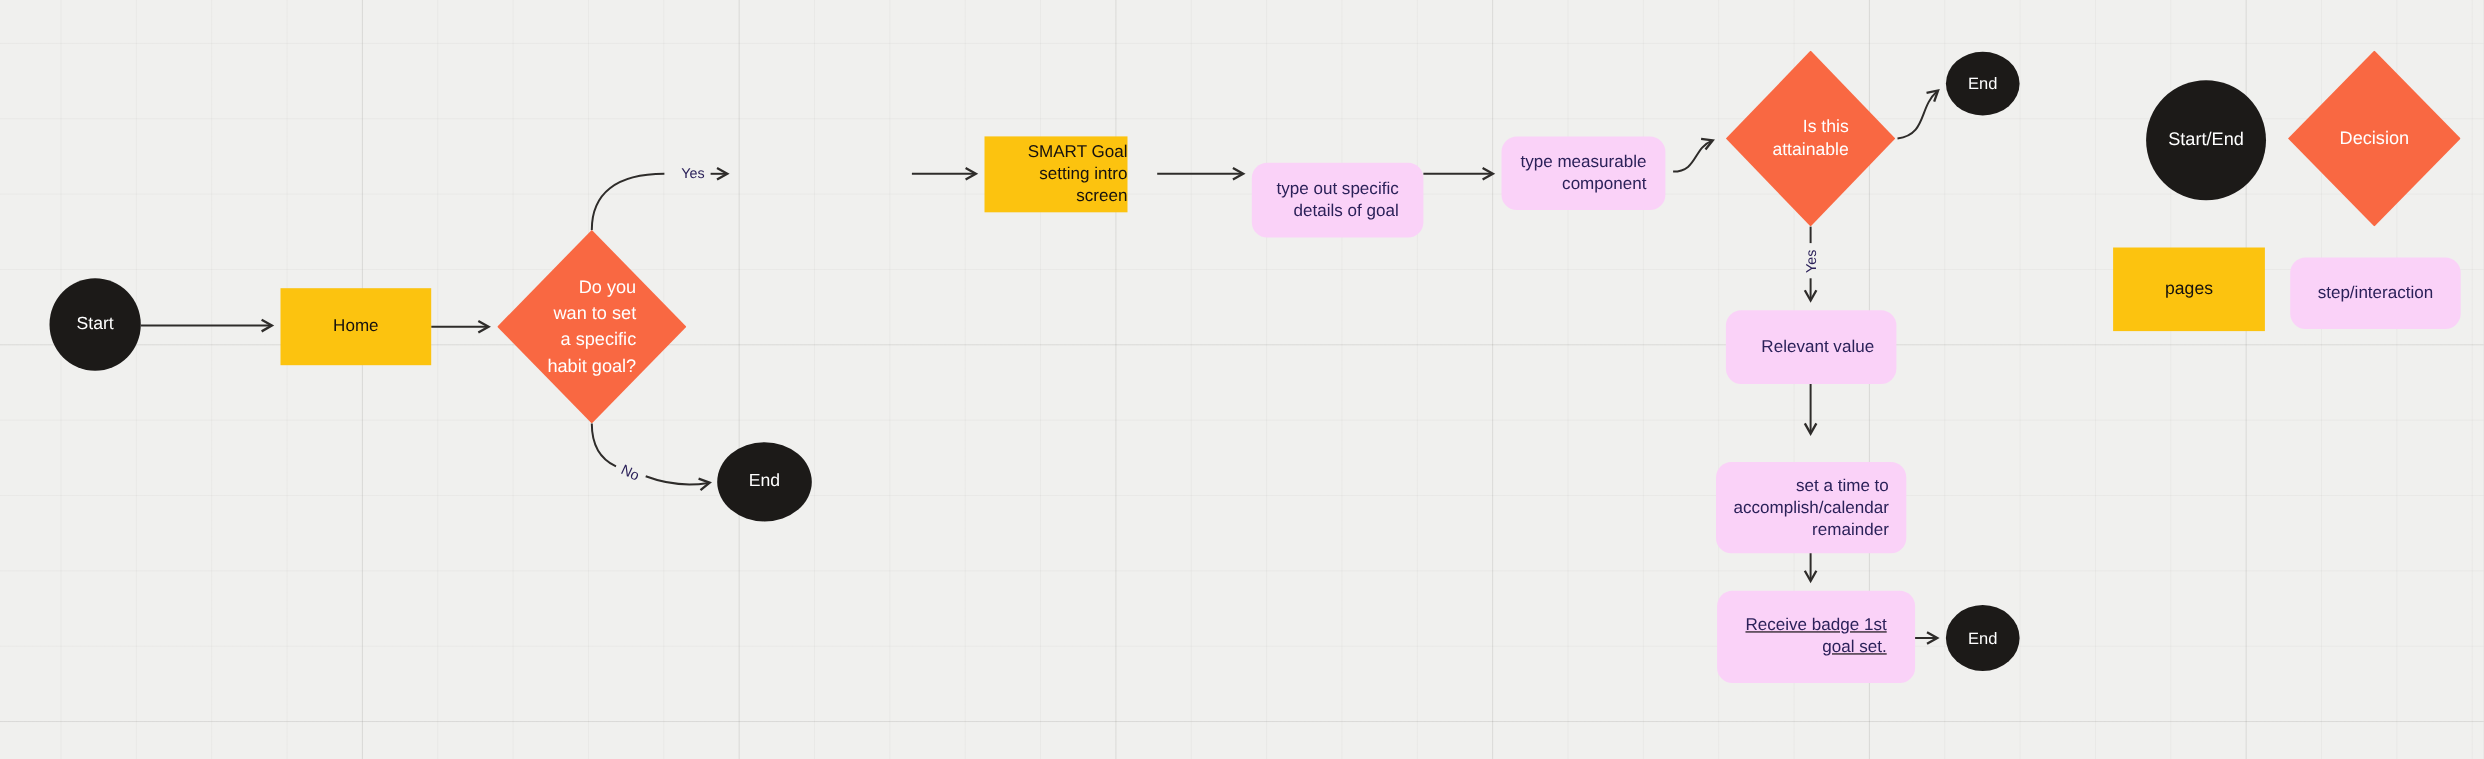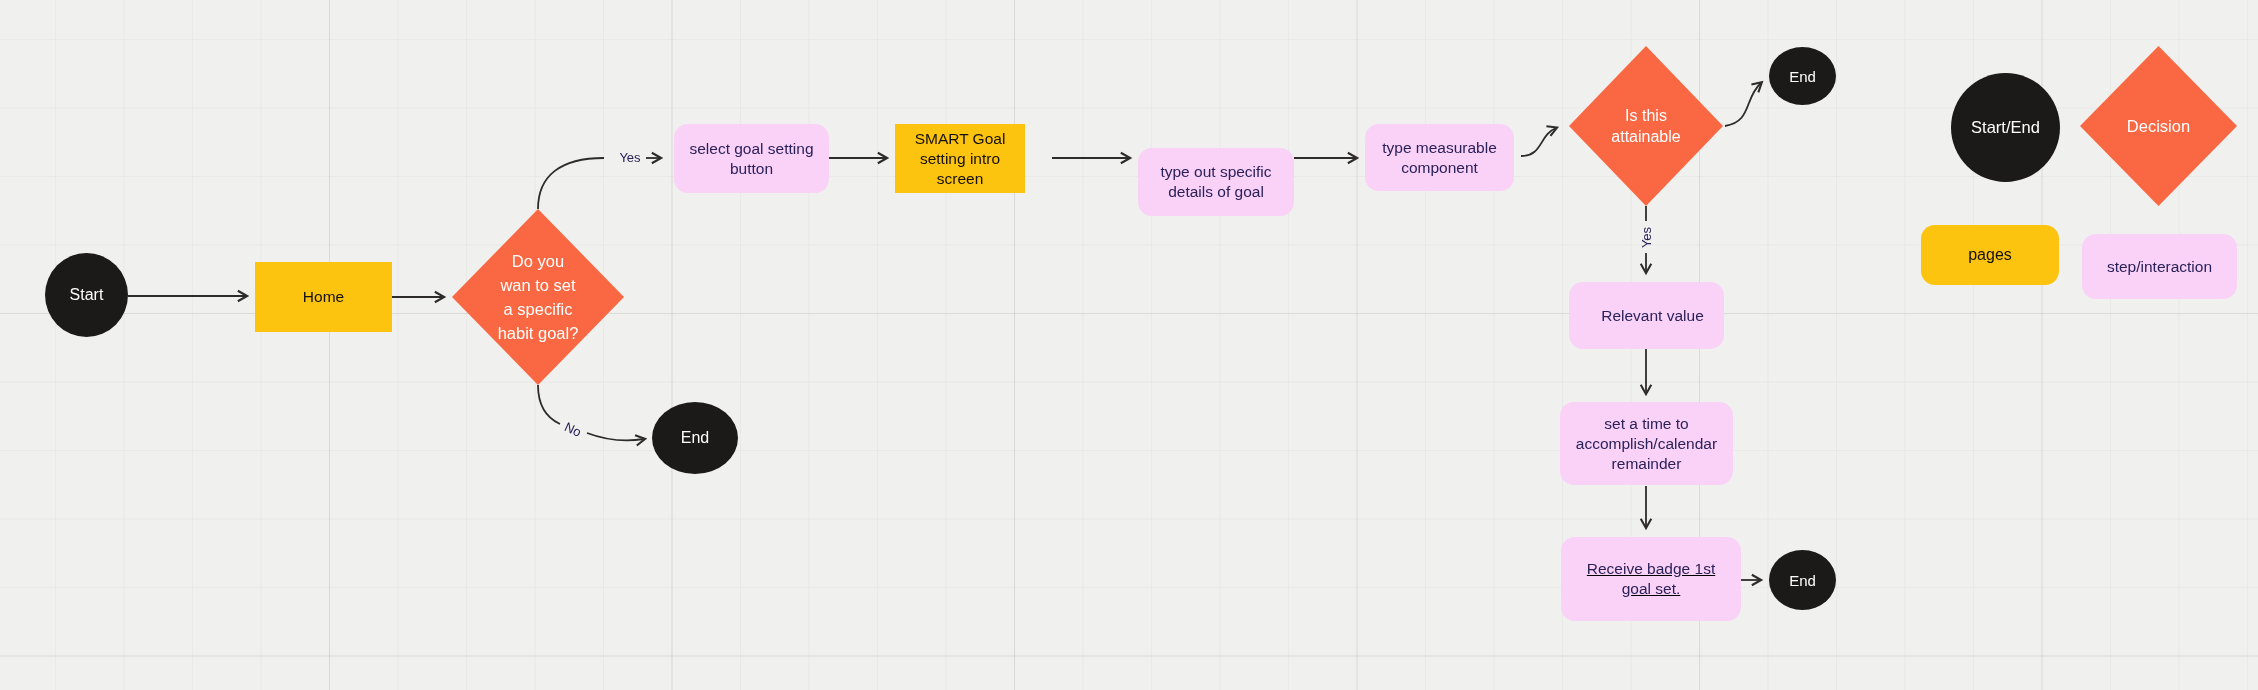--- a/index.html
+++ b/index.html
@@ -11,21 +11,21 @@
     background-color:var(--bg,#f0f0ee);
     background-image:
       linear-gradient(to right, rgba(30,28,25,0.075) 1px, transparent 1px),
       linear-gradient(to bottom, rgba(30,28,25,0.075) 1px, transparent 1px),
       linear-gradient(to right, rgba(30,28,25,0.035) 1px, transparent 1px),
       linear-gradient(to bottom, rgba(30,28,25,0.035) 1px, transparent 1px);
     background-size:342.5px 100%, 100% 342.5px, 68.5px 100%, 100% 68.5px;
     background-position:329px 0, 0 313px, 55px 0, 0 39px;
   }
   .node{position:absolute;display:flex;align-items:center;justify-content:center;
-        text-align:center;box-sizing:border-box;}
+        text-align:right;box-sizing:border-box;}
   .lbl{white-space:pre-line;pointer-events:none;}
   .ellipse{border-radius:50%;background:var(--startend,#1c1a18);}
   .ellipse .lbl{color:#fff;font-size:16px;}
   .rect-yellow{background:var(--pages,#fcc30f);}
   .rect-yellow .lbl{color:#15110f;font-size:15.5px;line-height:20px;}
   .rect-pink{background:var(--step,#fad2f8);border-radius:14px;}
   .rect-pink .lbl{color:var(--steptext,#2b2159);font-size:15.5px;line-height:20px;}
   .diamond{background:var(--decision,#f96842);
            clip-path:polygon(50% 0%,100% 50%,50% 100%,0% 50%);}
   .diamond .lbl{color:#fff;font-size:16.5px;line-height:24px;}
@@ -83,24 +83,20 @@
   </div>
 
   <div class="conn-label" style="left:554px;top:420px;width:38px;height:19px;transform:rotate(25deg);">
     <span class="lbl">No</span>
   </div>
 
   <div class="node ellipse" style="left:652px;top:402px;width:86px;height:72px;">
     <span class="lbl">End</span>
   </div>
 
-  <div class="node rect-pink" style="left:674px;top:124px;width:155px;height:69px;">
-    <span class="lbl">select goal setting
-button</span>
-  </div>
 
   <div class="node rect-yellow" style="left:895px;top:124px;width:130px;height:69px;">
     <span class="lbl">SMART Goal
 setting intro screen</span>
   </div>
 
   <div class="node rect-pink" style="left:1138px;top:124px;width:156px;height:68px;margin-top:24px;">
     <span class="lbl">type out specific
 details of goal</span>
   </div>
@@ -120,21 +116,21 @@
   </div>
 
   <div class="conn-label" style="left:1626px;top:228px;width:40px;height:19px;transform:rotate(-90deg);">
     <span class="lbl">Yes</span>
   </div>
 
   <div class="node rect-pink" style="left:1569px;top:282px;width:155px;height:67px;padding-left:12px;">
     <span class="lbl">Relevant value</span>
   </div>
 
-  <div class="node rect-pink" style="left:1560px;top:402px;width:173px;height:83px;">
+  <div class="node rect-pink" style="left:1560px;top:420px;width:173px;height:83px;">
     <span class="lbl">set a time to
 accomplish/calendar
 remainder</span>
   </div>
 
   <div class="node rect-pink" style="left:1561px;top:537px;width:180px;height:84px;text-decoration:underline;">
     <span class="lbl">Receive badge 1st
 goal set.</span>
   </div>
 
@@ -143,21 +139,21 @@
   </div>
 
   <div class="node ellipse" style="left:1951px;top:73px;width:109px;height:109px;">
     <span class="lbl" style="font-size:16.5px;">Start/End</span>
   </div>
 
   <div class="node diamond" style="left:2080px;top:46px;width:157px;height:160px;">
     <span class="lbl">Decision</span>
   </div>
 
-  <div class="node rect-yellow" style="left:1921px;top:225px;width:138px;height:60px;border-radius:14px;">
+  <div class="node rect-yellow" style="left:1921px;top:225px;width:138px;height:76px;">
     <span class="lbl" style="font-size:16px;">pages</span>
   </div>
 
   <div class="node rect-pink" style="left:2082px;top:234px;width:155px;height:65px;">
     <span class="lbl">step/interaction</span>
   </div>
 
 </div>
 
 </body></html>

